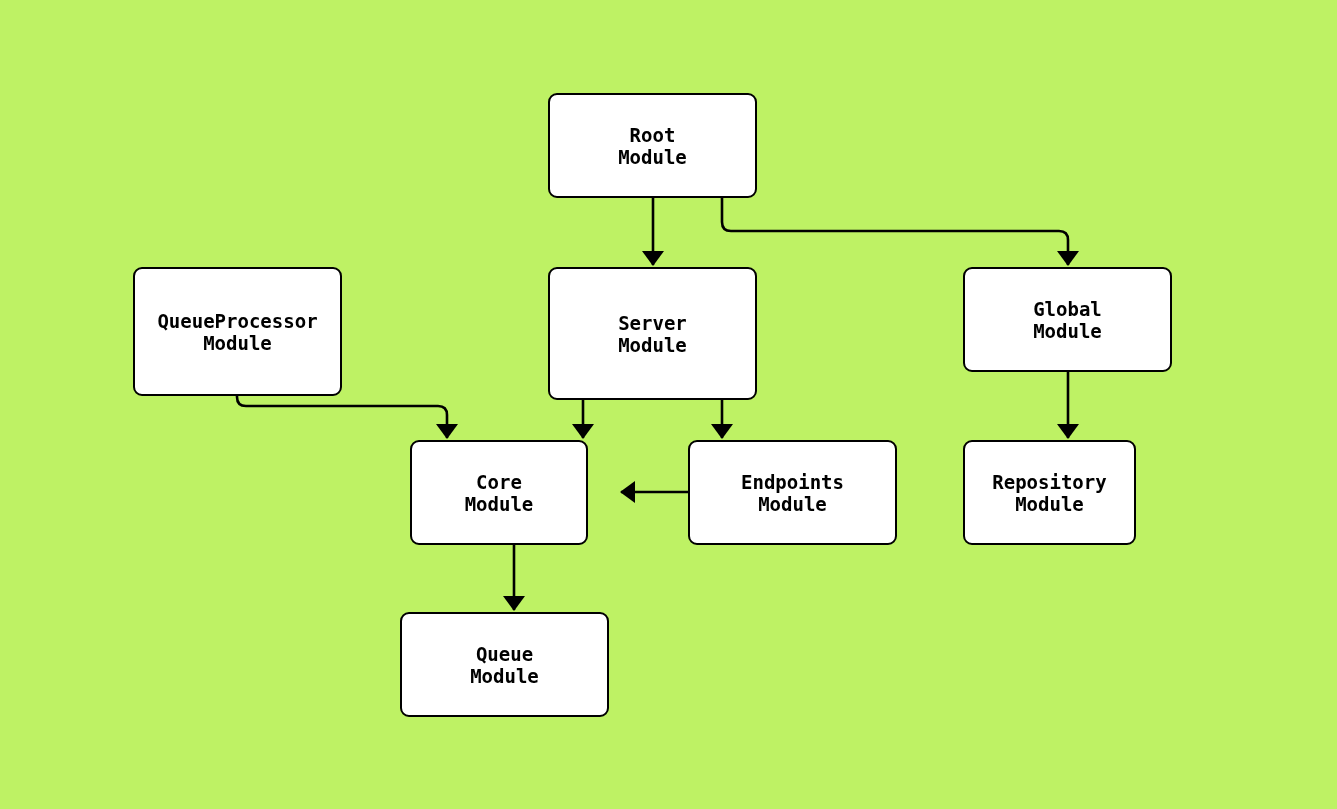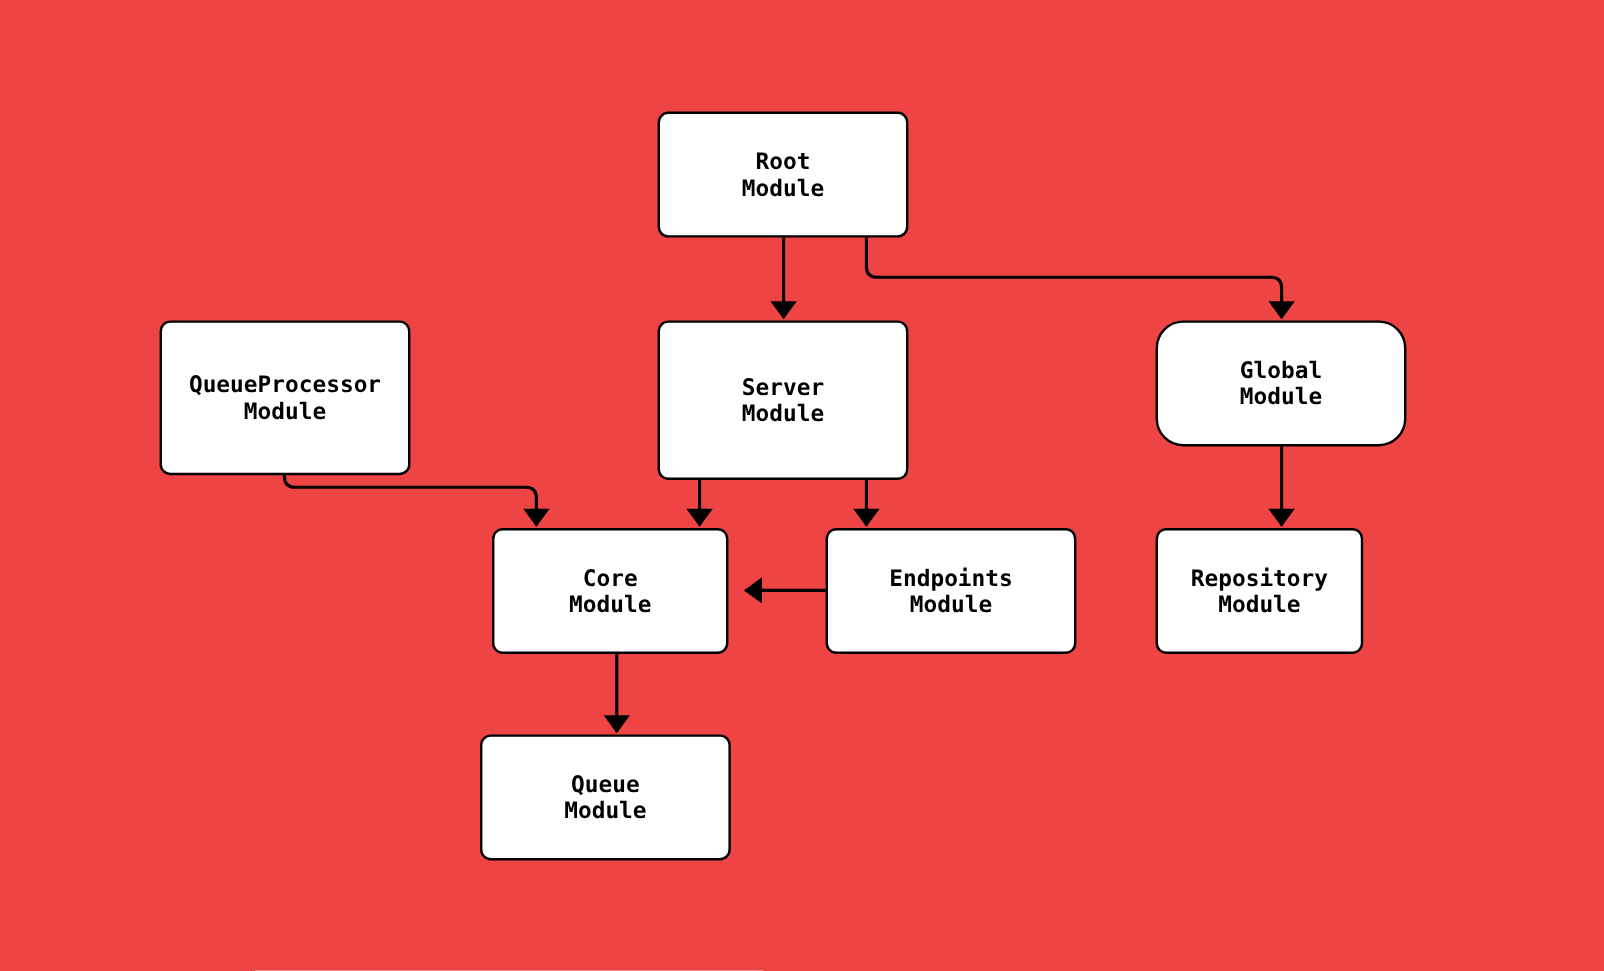--- a/index.html
+++ b/index.html
@@ -4,21 +4,21 @@
 <style>
   html, body {
     margin: 0;
     padding: 0;
     background: #ffffff;
   }
   .diagram {
     position: relative;
     width: 1337px;
     height: 809px;
-    background: #ef4444;
+    background: #bef264;
     font-family: "DejaVu Sans Mono", "Liberation Mono", monospace;
     overflow: hidden;
   }
   .edges-layer {
     position: absolute;
     left: 0;
     top: 0;
     width: 1337px;
     height: 809px;
   }
@@ -67,25 +67,25 @@
 Module</span>
   </div>
   <div class="node" style="left: 133px; top: 267px; width: 209px; height: 129px;">
     <span class="node-label">QueueProcessor
 Module</span>
   </div>
   <div class="node" style="left: 548px; top: 267px; width: 209px; height: 133px;">
     <span class="node-label">Server
 Module</span>
   </div>
-  <div class="node" style="left: 963px; top: 267px; width: 209px; height: 105px; border-radius: 23px;">
+  <div class="node" style="left: 963px; top: 267px; width: 209px; height: 105px;">
     <span class="node-label">Global
 Module</span>
   </div>
-  <div class="node" style="left: 410px; top: 440px; width: 197px; height: 105px;">
+  <div class="node" style="left: 410px; top: 440px; width: 178px; height: 105px;">
     <span class="node-label">Core
 Module</span>
   </div>
   <div class="node" style="left: 688px; top: 440px; width: 209px; height: 105px;">
     <span class="node-label">Endpoints
 Module</span>
   </div>
   <div class="node" style="left: 963px; top: 440px; width: 173px; height: 105px;">
     <span class="node-label">Repository
 Module</span>

